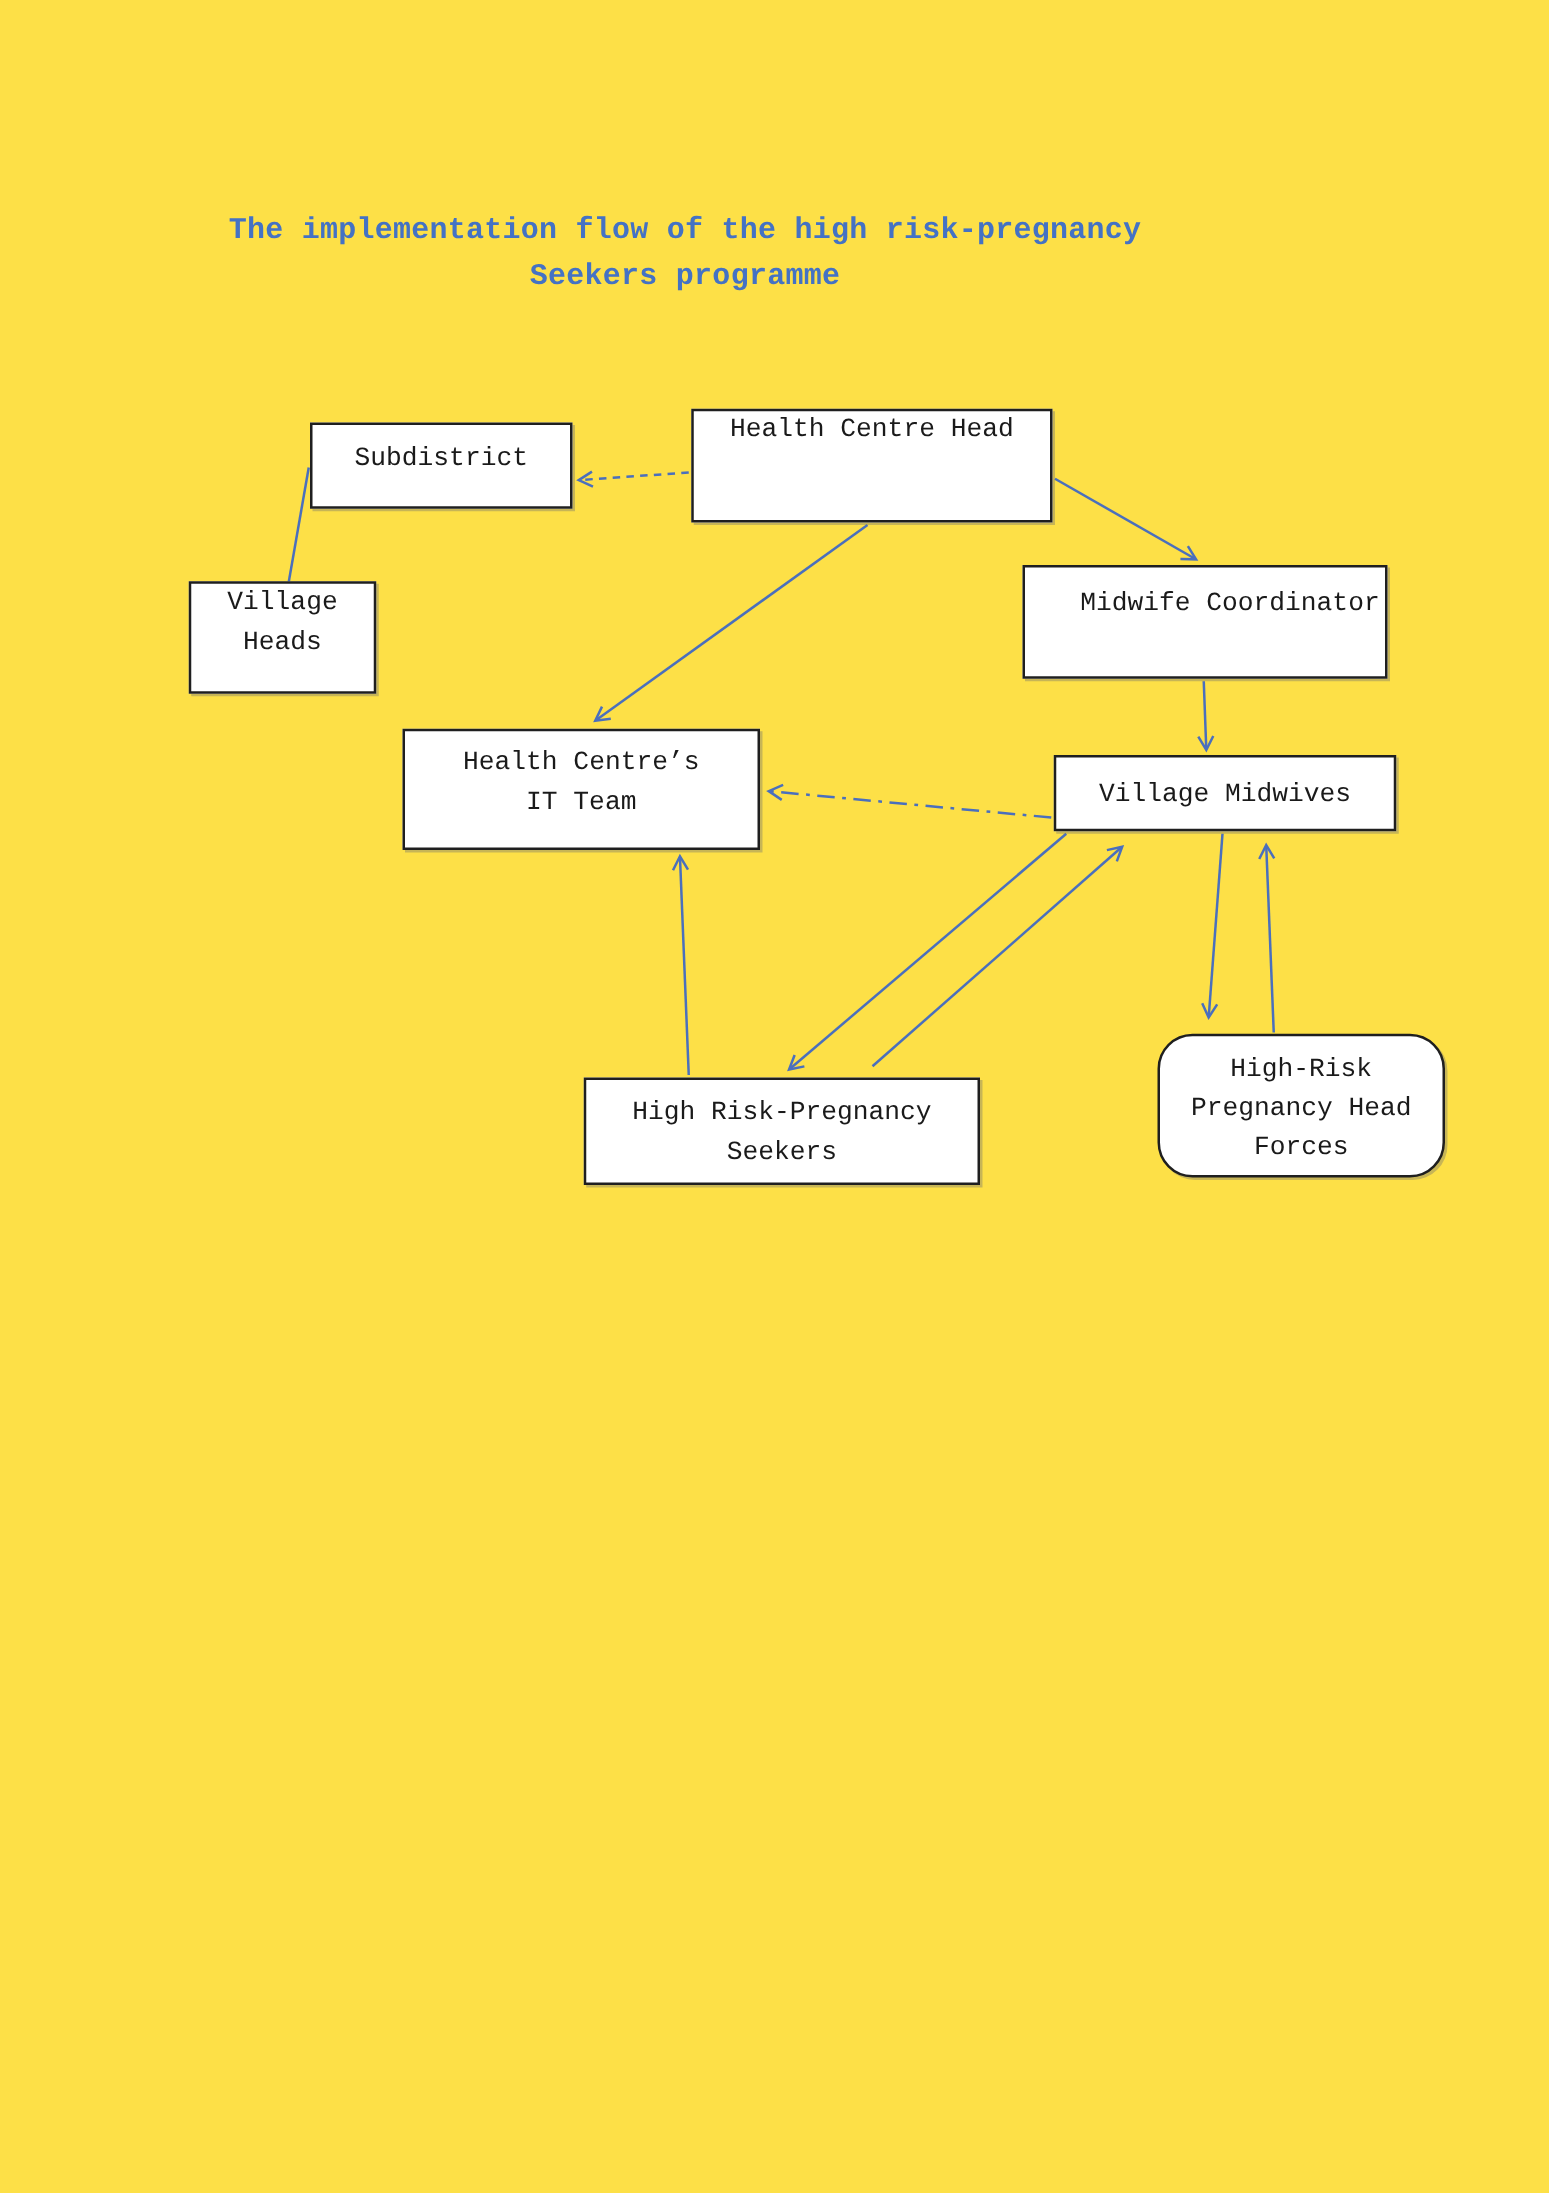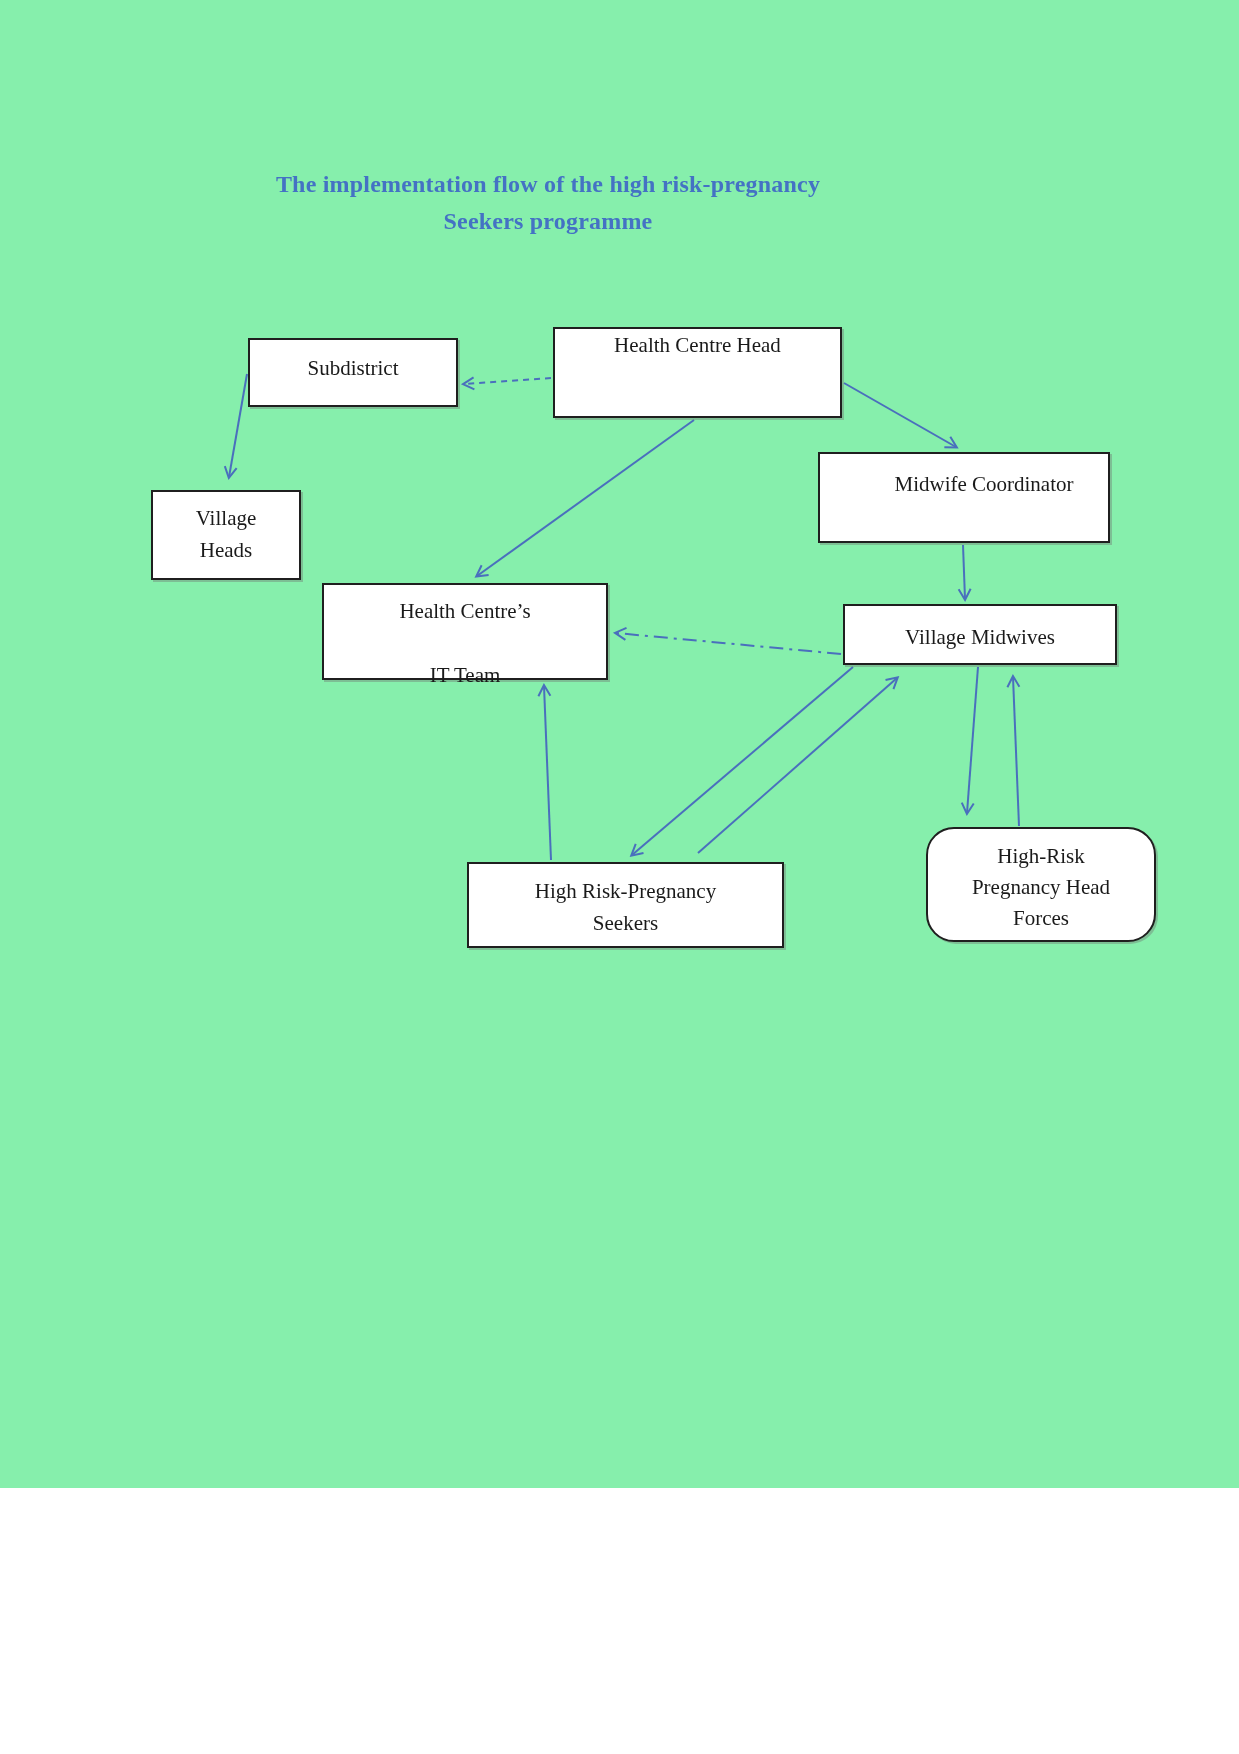--- a/index.html
+++ b/index.html
@@ -1,21 +1,21 @@
 <!DOCTYPE html>
 <html><head>
 <meta charset="utf-8">
 <style>
   html, body { margin: 0; padding: 0; background: #ffffff; }
   #page {
     position: relative;
     width: 1239px;
-    height: 1488px;
-    background: #86efac;
-    font-family: Liberation Serif, serif;
+    height: 1754px;
+    background: #fde047;
+    font-family: Liberation Mono, monospace;
     overflow: hidden;
   }
   #title {
     position: absolute;
     left: 98px;
     top: 166px;
     width: 900px;
     text-align: center;
     color: #4472c4;
     font-size: 24px;
@@ -34,22 +34,22 @@
     display: flex;
     flex-direction: column;
     align-items: center;
     justify-content: flex-start;
   }
   .node .ln { line-height: 32px; white-space: nowrap; }
 
   #node-subdistrict        { left: 248px; top: 338px; width: 210px; height: 69px;  padding-top: 12px; }
   #node-health-centre-head { left: 553px; top: 327px; width: 289px; height: 91px;  }
   #node-midwife-coordinator{ left: 818px; top: 452px; width: 292px; height: 91px;  padding-top: 14px; padding-left: 40px; }
-  #node-village-heads      { left: 151px; top: 490px; width: 150px; height: 90px;  padding-top: 10px; }
-  #node-it-team            { left: 322px; top: 583px; width: 286px; height: 97px;  padding-top: 10px; gap: 32px; }
+  #node-village-heads      { left: 151px; top: 465px; width: 150px; height: 90px;  }
+  #node-it-team            { left: 322px; top: 583px; width: 286px; height: 97px;  padding-top: 10px; }
   #node-village-midwives   { left: 843px; top: 604px; width: 274px; height: 61px;  padding-top: 15px; }
   #node-seekers            { left: 467px; top: 862px; width: 317px; height: 86px;  padding-top: 11px; }
   #node-task-forces        { left: 926px; top: 827px; width: 230px; height: 115px; padding-top: 12px; border-radius: 28px; }
   #node-task-forces .ln    { line-height: 31px; }
 
   #edges {
     position: absolute;
     left: 0; top: 0;
     width: 1239px;
     height: 1754px;

